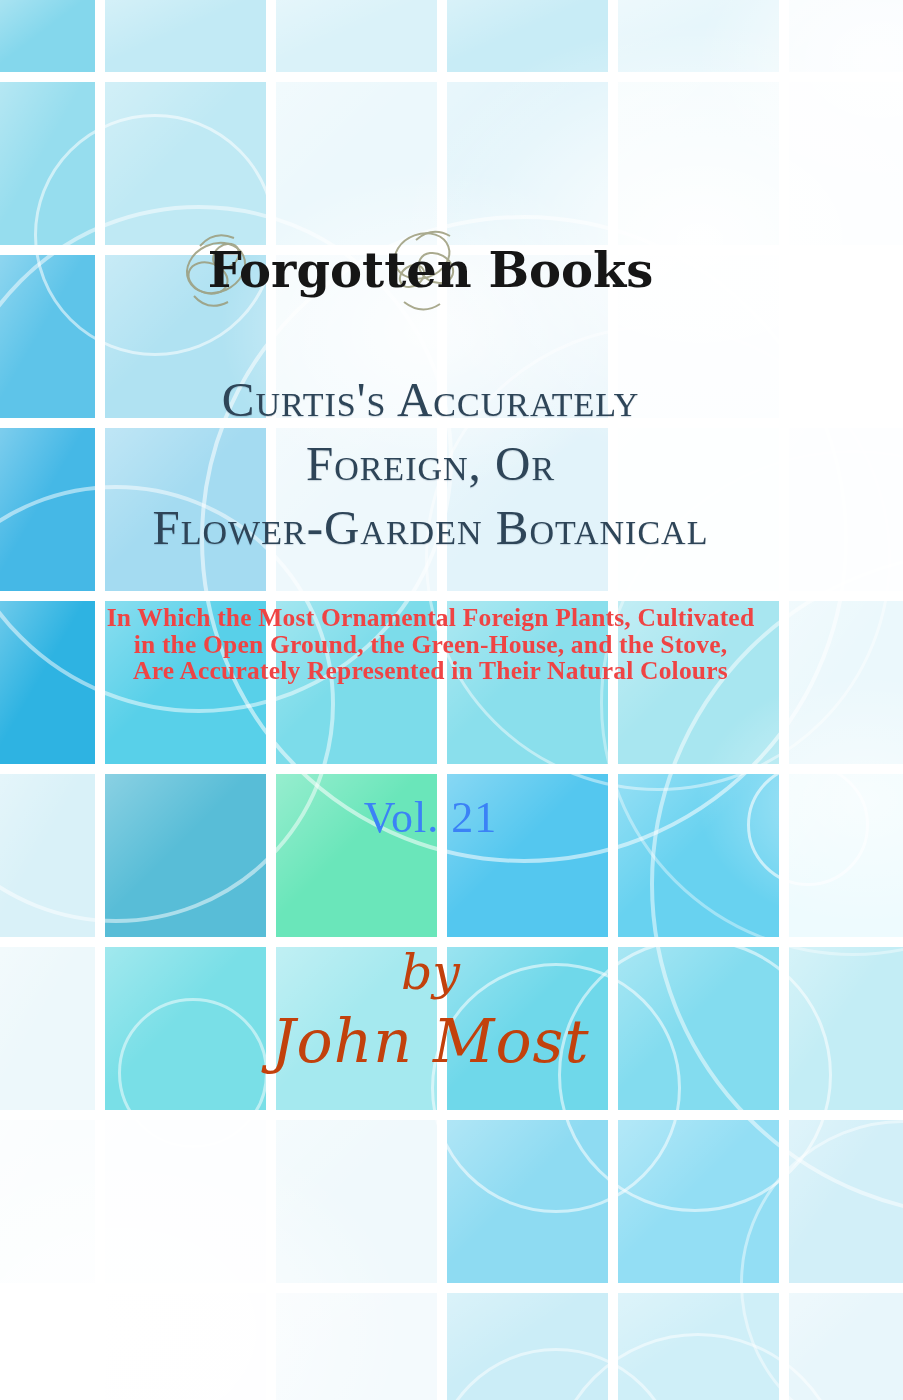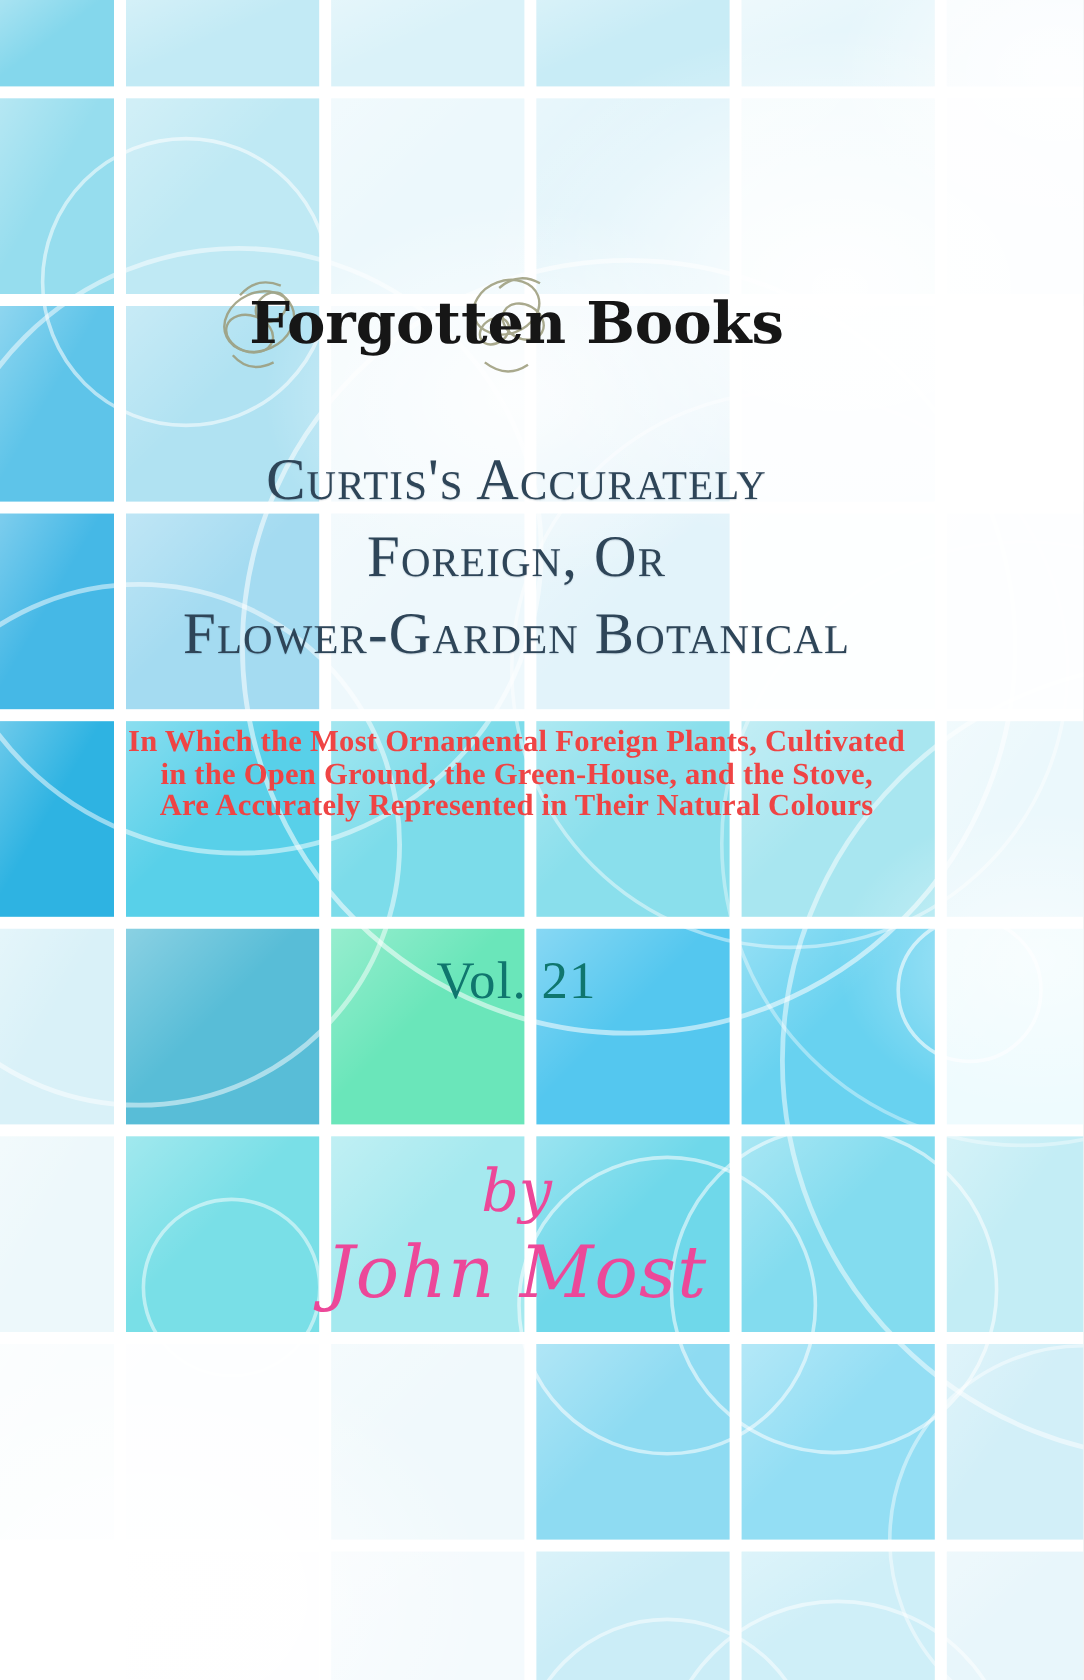--- a/index.html
+++ b/index.html
@@ -47,24 +47,24 @@
   .title {
     top:368px; color:#2e4558;
     font-variant:small-caps; font-size:49px; line-height:64px; letter-spacing:1px;
     text-shadow:0 1px 1px rgba(20,50,80,0.18);
   }
   .subtitle {
     top:605px; color:#ef4444;
     font-weight:bold; font-size:25.5px; line-height:26.5px; letter-spacing:0.2px;
   }
   .volume {
-    top:794px; color:#0f766e; font-size:44px; line-height:48px; letter-spacing:1px;
+    top:794px; color:#3b82f6; font-size:44px; line-height:48px; letter-spacing:1px;
   }
   .byline {
-    top:962px; color:#ec4899; font-family:"DejaVu Serif", serif; font-style:italic;
+    top:942px; color:#c2410c; font-family:"DejaVu Serif", serif; font-style:italic;
   }
   .byline .by   { font-size:49px; line-height:62px; }
   .byline .author { font-size:60px; line-height:74px; letter-spacing:1px; }
 </style>
 </head>
 <body>
 
 <div class="cover">
 
   <div class="tiles">

